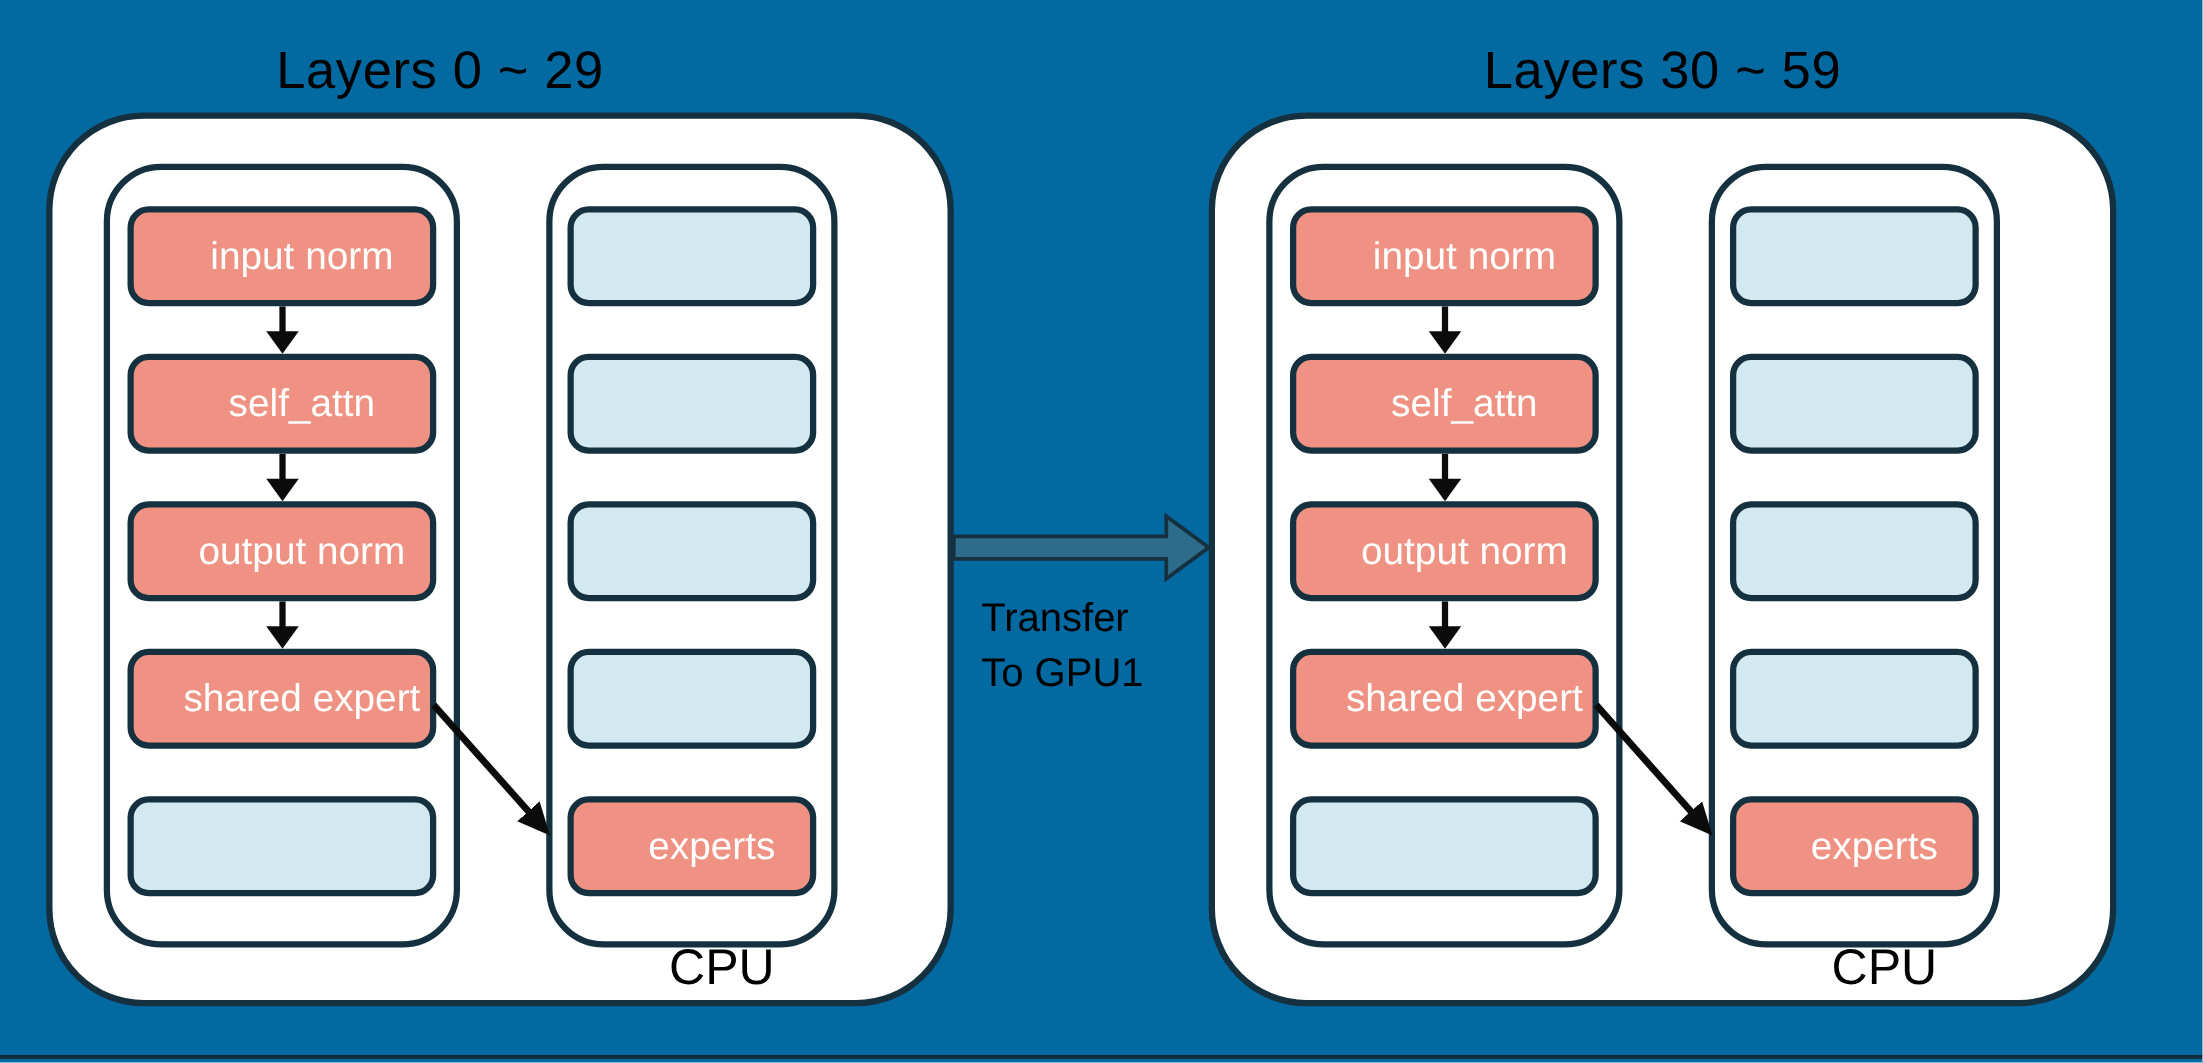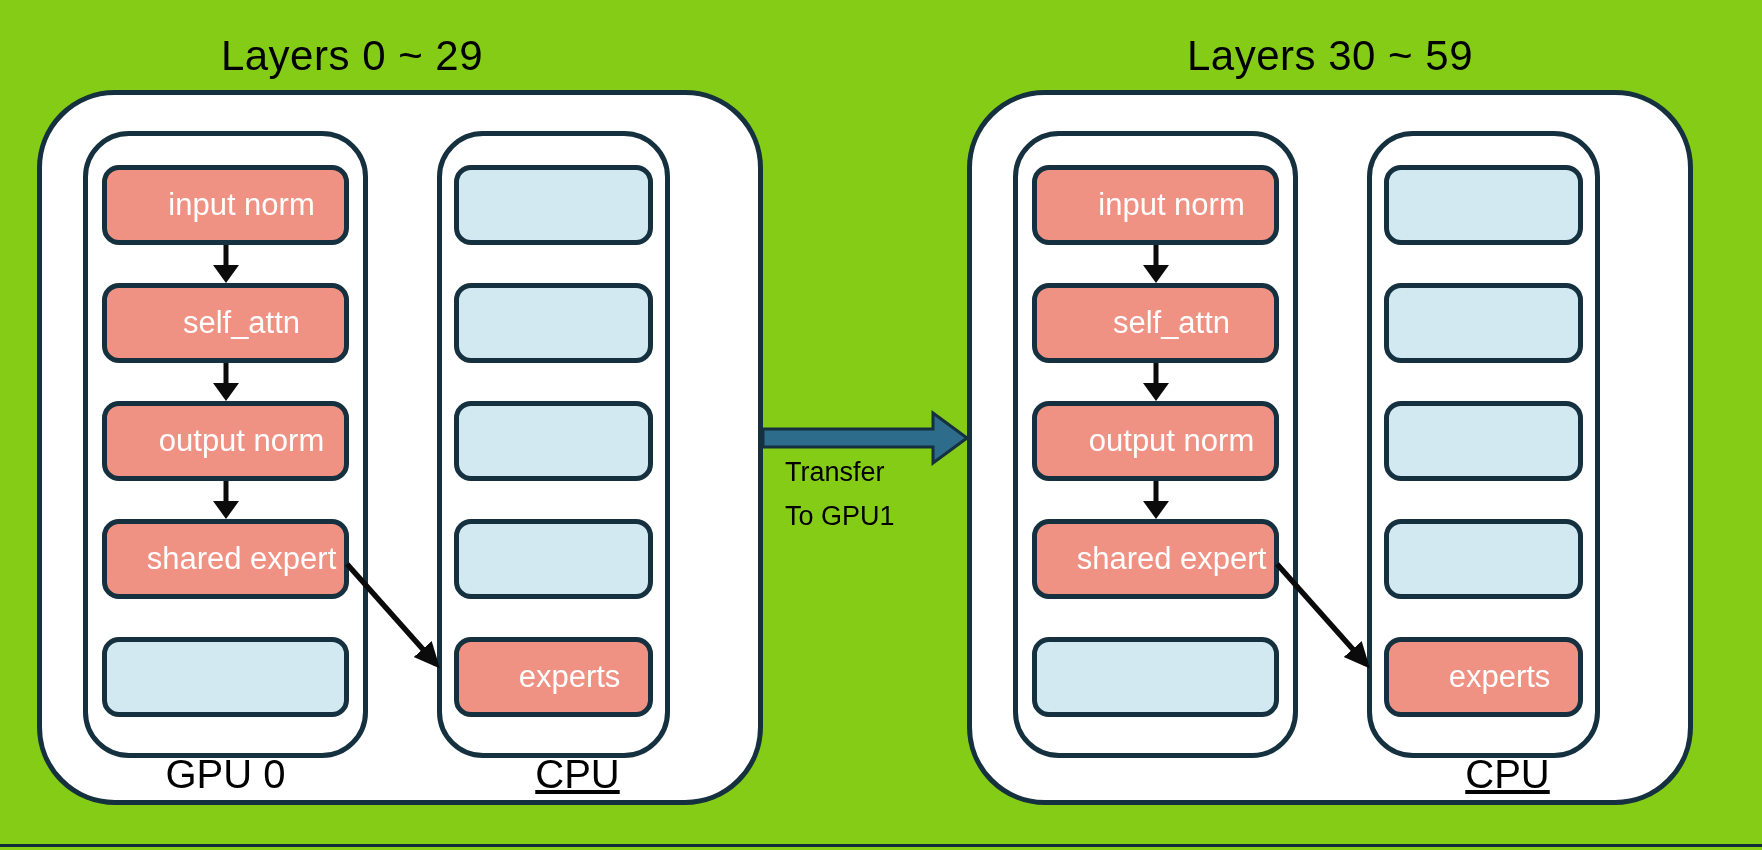--- a/index.html
+++ b/index.html
@@ -1,19 +1,19 @@
 <!DOCTYPE html>
 <html><head>
 <meta charset="utf-8">
 <style>
   html,body{margin:0;padding:0;background:#ffffff;}
   .canvas{
     position:relative;
     width:1762px;height:850px;
-    background:#84cc16;
+    background:#0369a1;
     font-family:"Liberation Sans", sans-serif;
     overflow:hidden;
   }
   .group{position:absolute;top:0;width:726px;height:850px;}
   .group.g0{left:37px;}
   .group.g1{left:967px;}
 
   .group-title{
     position:absolute;top:32px;left:0;width:726px;
     text-align:center;font-size:42px;color:#000;
@@ -49,30 +49,30 @@
     flex:none;height:38px;
     display:flex;align-items:center;justify-content:center;
   }
   .arrow-slot svg{display:block;}
 
   .device-label{
     position:absolute;top:752px;height:50px;
     text-align:center;font-size:40px;color:#000;white-space:nowrap;
   }
   .device-label.gpu{left:46px;width:285px;}
-  .device-label.cpu{left:400px;width:281px;text-decoration:underline;}
+  .device-label.cpu{left:400px;width:281px;}
 
   .overlay{
     position:absolute;left:0;top:0;width:1762px;height:850px;
     pointer-events:none;
   }
 
   .transfer-label{
-    position:absolute;left:785px;top:450px;
-    font-size:27px;line-height:44px;color:#000;white-space:nowrap;
+    position:absolute;left:785px;top:472px;
+    font-size:32px;line-height:44px;color:#000;white-space:nowrap;
   }
 
   .bottom-bar{
     position:absolute;left:0;top:844px;width:1762px;height:3px;
     background:#102A38;
   }
 </style>
 </head>
 <body>
 
@@ -114,21 +114,20 @@
       <div class="arrow-slot"></div>
       <div class="slot-box empty"></div>
       <div class="arrow-slot"></div>
       <div class="slot-box empty"></div>
       <div class="arrow-slot"></div>
       <div class="slot-box empty"></div>
       <div class="arrow-slot"></div>
       <div class="slot-box module">experts</div>
     </div>
 
-    <div class="device-label gpu">GPU 0</div>
     <div class="device-label cpu">CPU</div>
   </section>
 
   <section class="group g1">
     <div class="group-title">Layers 30 ~ 59</div>
     <div class="outer-rect"></div>
 
     <div class="inner-col gpu">
       <div class="slot-box module">input norm</div>
       <div class="arrow-slot">

